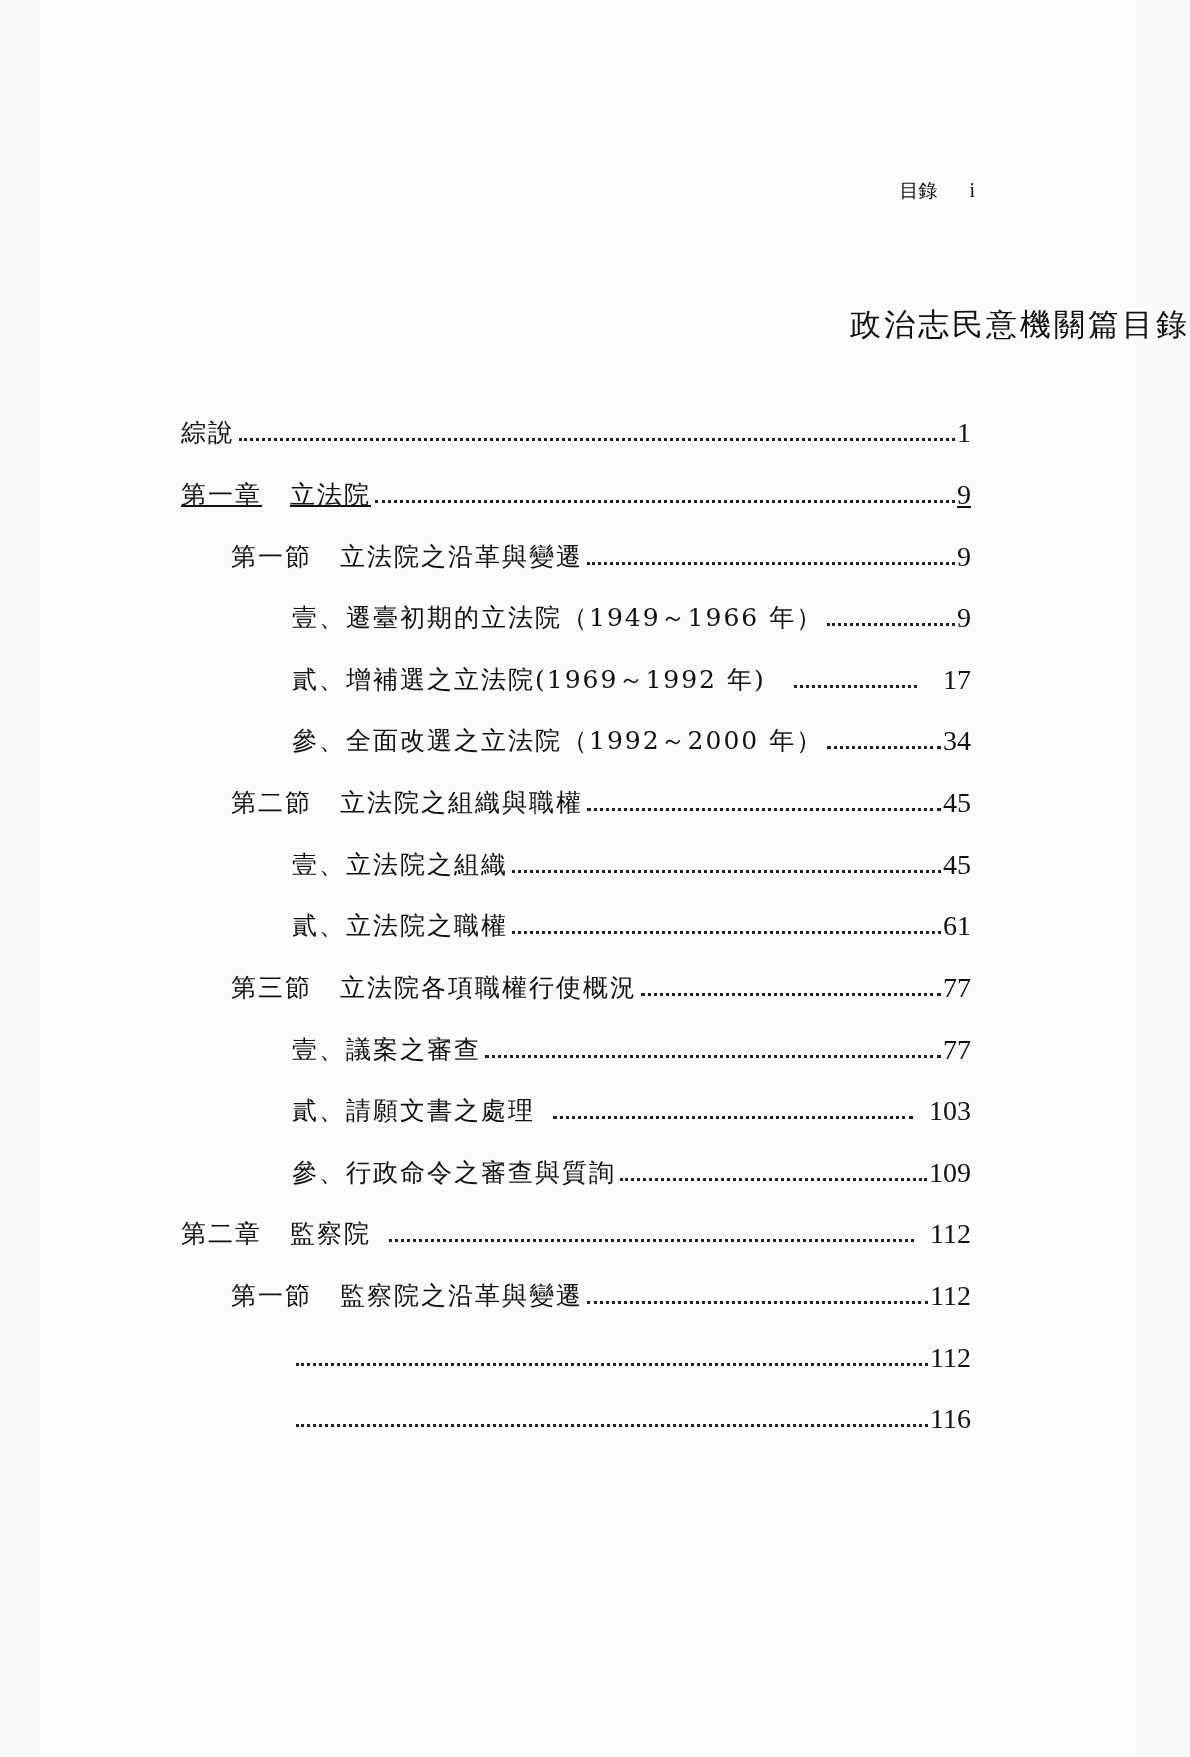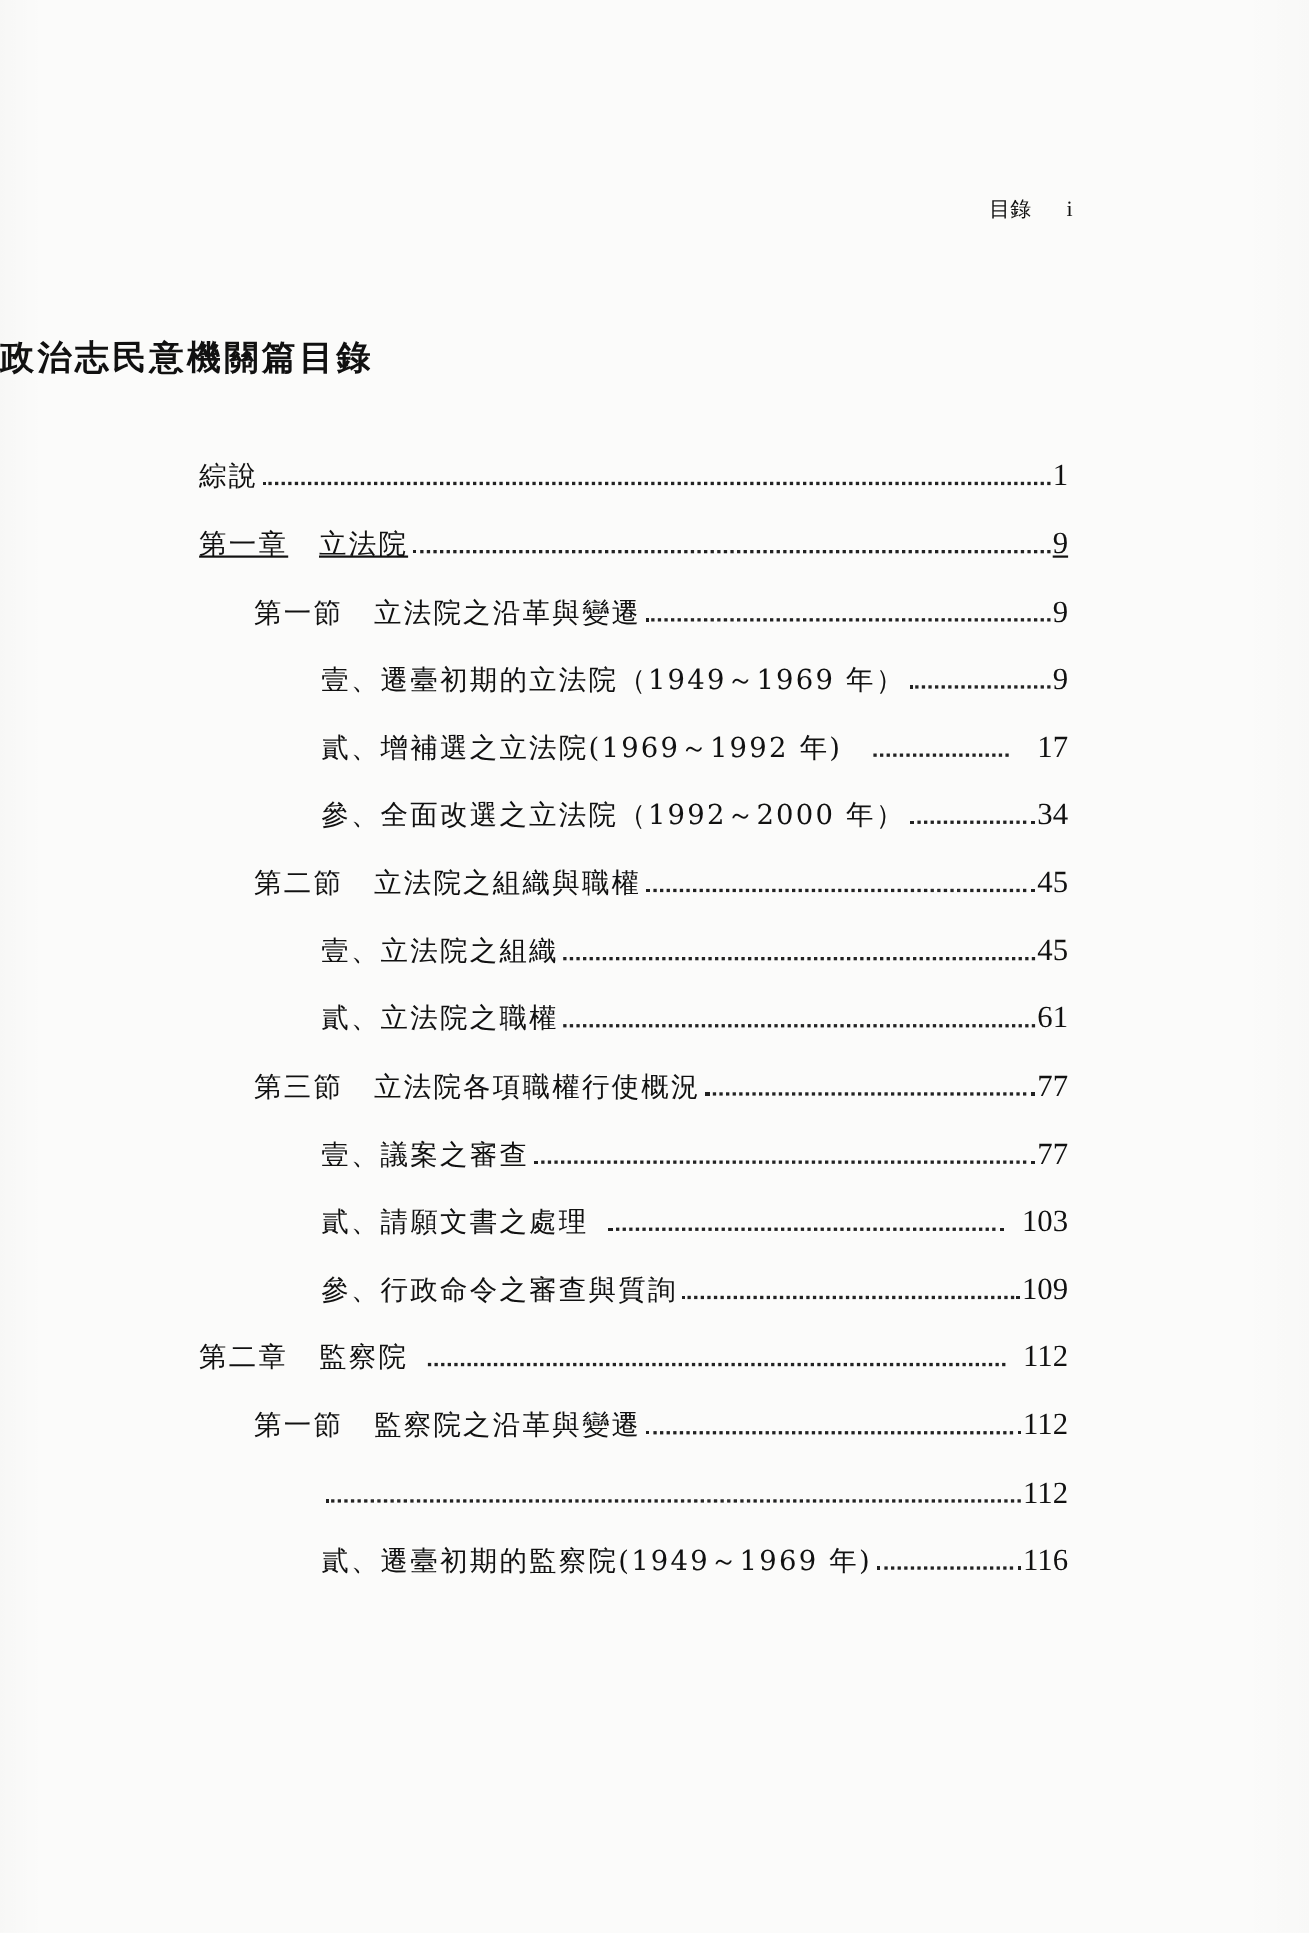--- a/index.html
+++ b/index.html
@@ -38,24 +38,24 @@
     }
     .running-header .hdr-page {
       font-family: "Liberation Serif", serif;
       font-size: 20px;
     }
     .main-title {
       position: absolute;
       top: 283px;
       left: 0;
       width: 1190px;
-      text-align: left;
+      text-align: right;
       font-size: 31px;
       letter-spacing: 3px;
-      font-weight: bold;
+      font-weight: normal;
       font-family: "DejaVu Serif", serif;
     }
     .toc {
       position: absolute;
       top: 410px;
       left: 0;
       width: 1190px;
       margin: 0;
       padding: 0;
       list-style: none;
@@ -116,21 +116,21 @@
       <span class="label"><span class="prefix">第一章</span><span class="sep"></span><span class="title">立法院</span></span>
       <span class="leader"></span>
       <span class="page">9</span>
     </li>
     <li class="toc-row lvl-1" style="top: 124px;">
       <span class="label"><span class="prefix">第一節</span><span class="sep"></span><span class="title">立法院之沿革與變遷</span></span>
       <span class="leader"></span>
       <span class="page">9</span>
     </li>
     <li class="toc-row lvl-2" style="top: 185px;">
-      <span class="label"><span class="prefix">壹、</span><span class="title">遷臺初期的立法院（1949～1969 年）</span></span>
+      <span class="label"><span class="prefix">壹、</span><span class="title">遷臺初期的立法院（1949～1966 年）</span></span>
       <span class="leader"></span>
       <span class="page">9</span>
     </li>
     <li class="toc-row lvl-2" style="top: 247px; gap: 24px;">
       <span class="label"><span class="prefix">貳、</span><span class="title">增補選之立法院(1969～1992 年)</span></span>
       <span class="leader"></span>
       <span class="page">17</span>
     </li>
     <li class="toc-row lvl-2" style="top: 308px;">
       <span class="label"><span class="prefix">參、</span><span class="title">全面改選之立法院（1992～2000 年）</span></span>
@@ -180,17 +180,16 @@
     <li class="toc-row lvl-1" style="top: 863px;">
       <span class="label"><span class="prefix">第一節</span><span class="sep"></span><span class="title">監察院之沿革與變遷</span></span>
       <span class="leader"></span>
       <span class="page">112</span>
     </li>
     <li class="toc-row lvl-2" style="top: 925px;">
       <span class="leader"></span>
       <span class="page">112</span>
     </li>
     <li class="toc-row lvl-2" style="top: 986px;">
-      <span class="label"><span class="prefix">貳、</span><span class="title">遷臺初期的監察院(1949～1969 年)</span></span>
       <span class="leader"></span>
       <span class="page">116</span>
     </li>
   </ul>
 
 </body></html>

